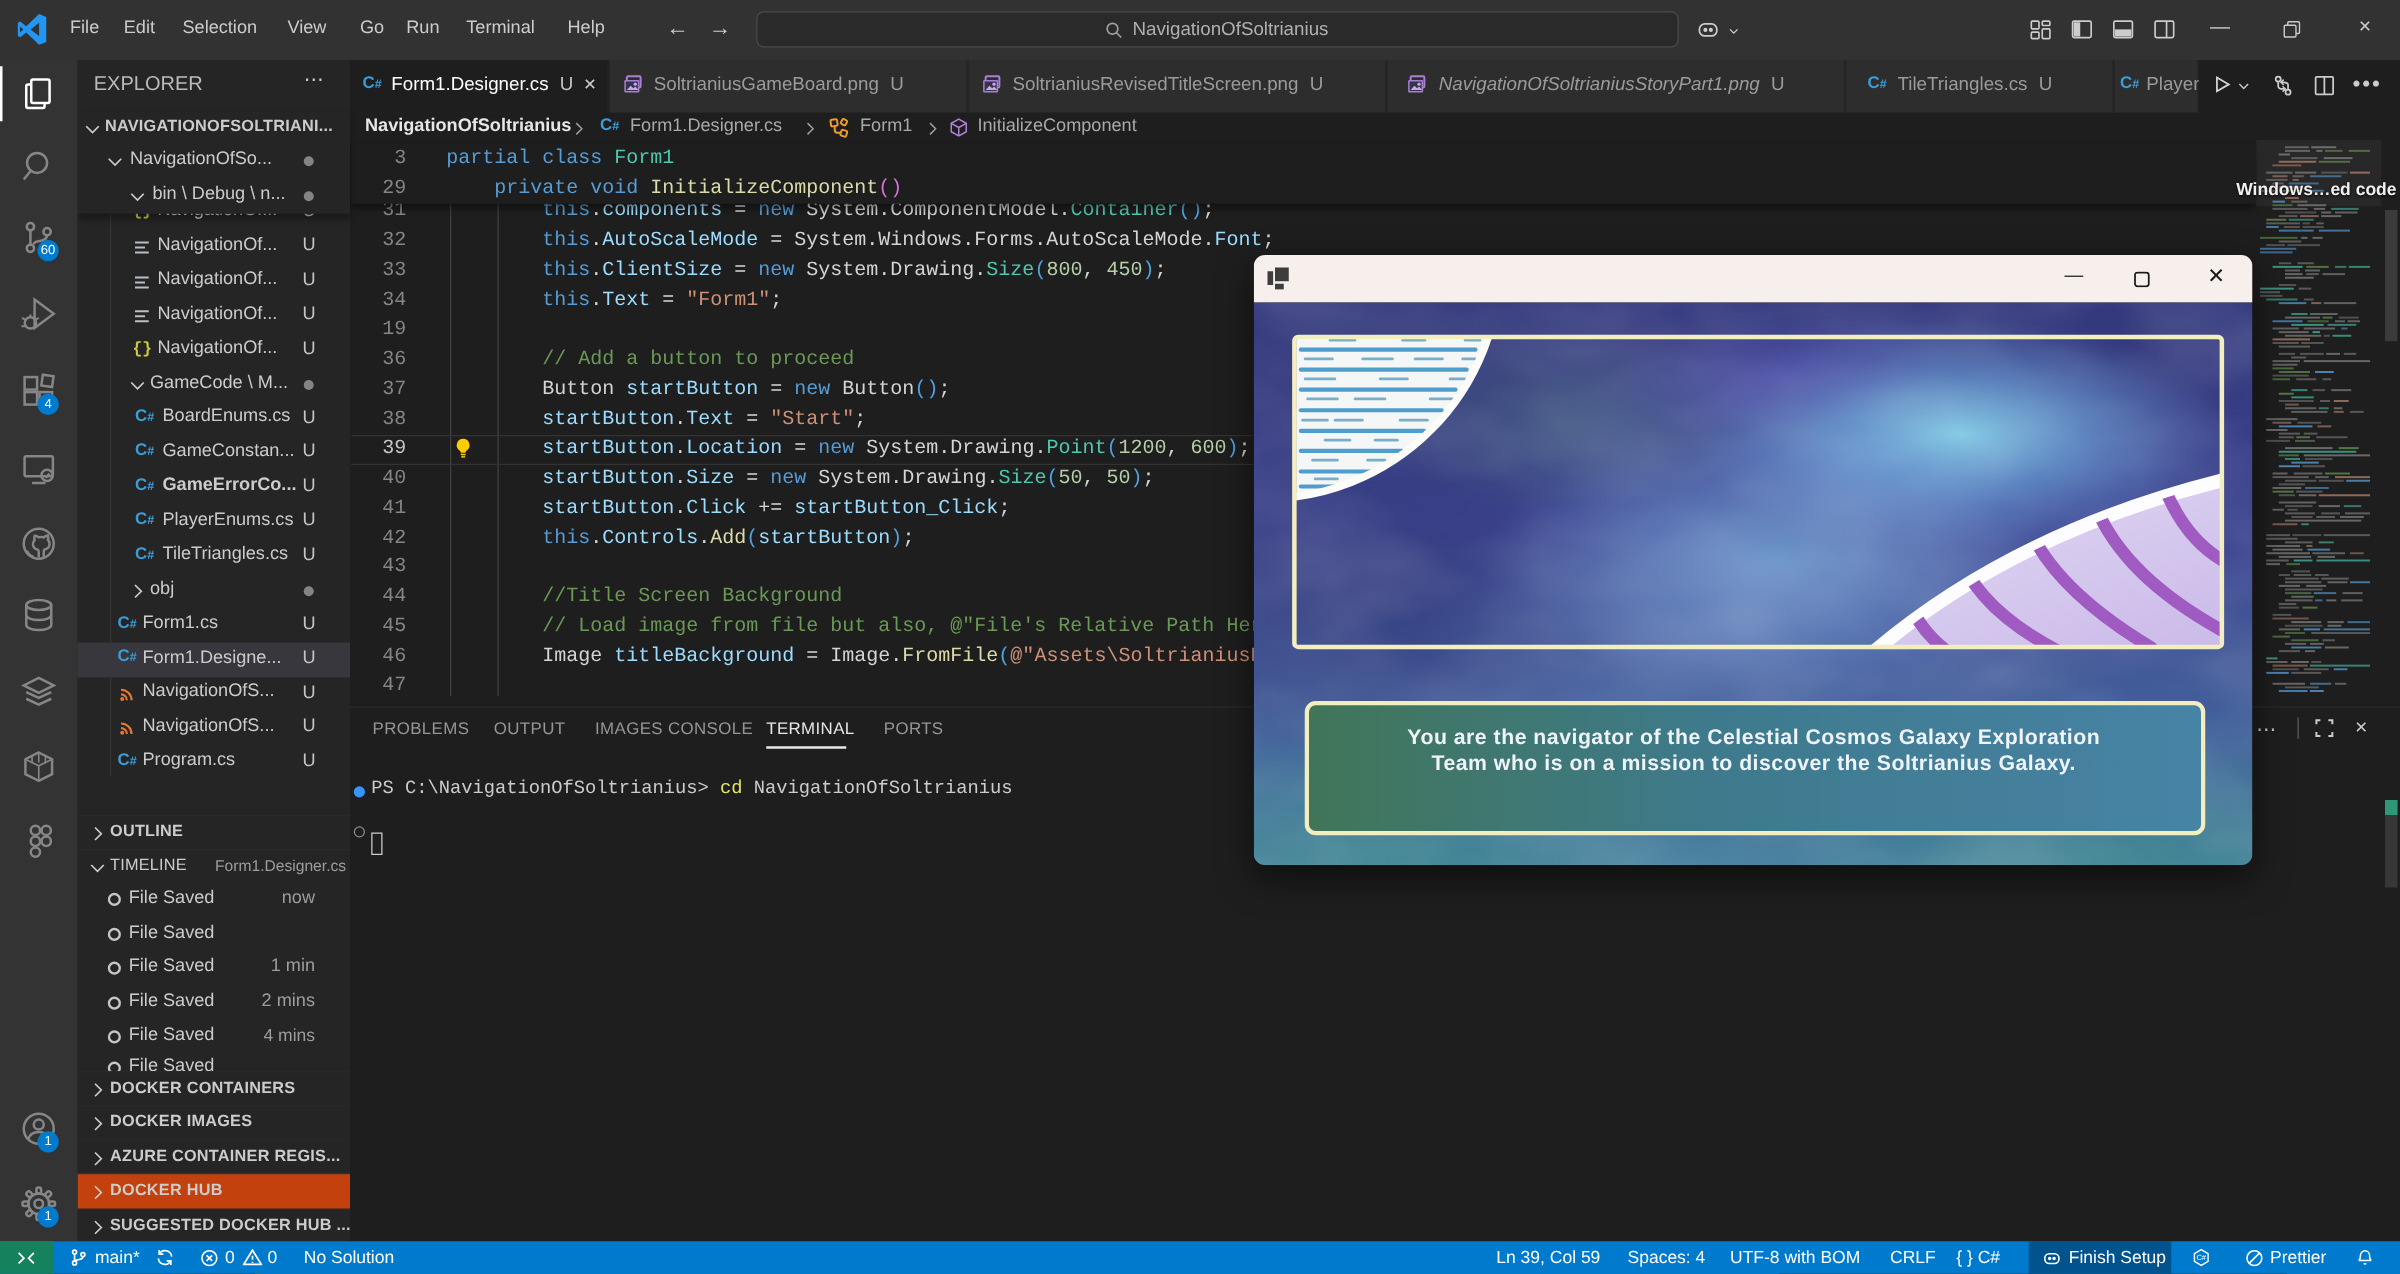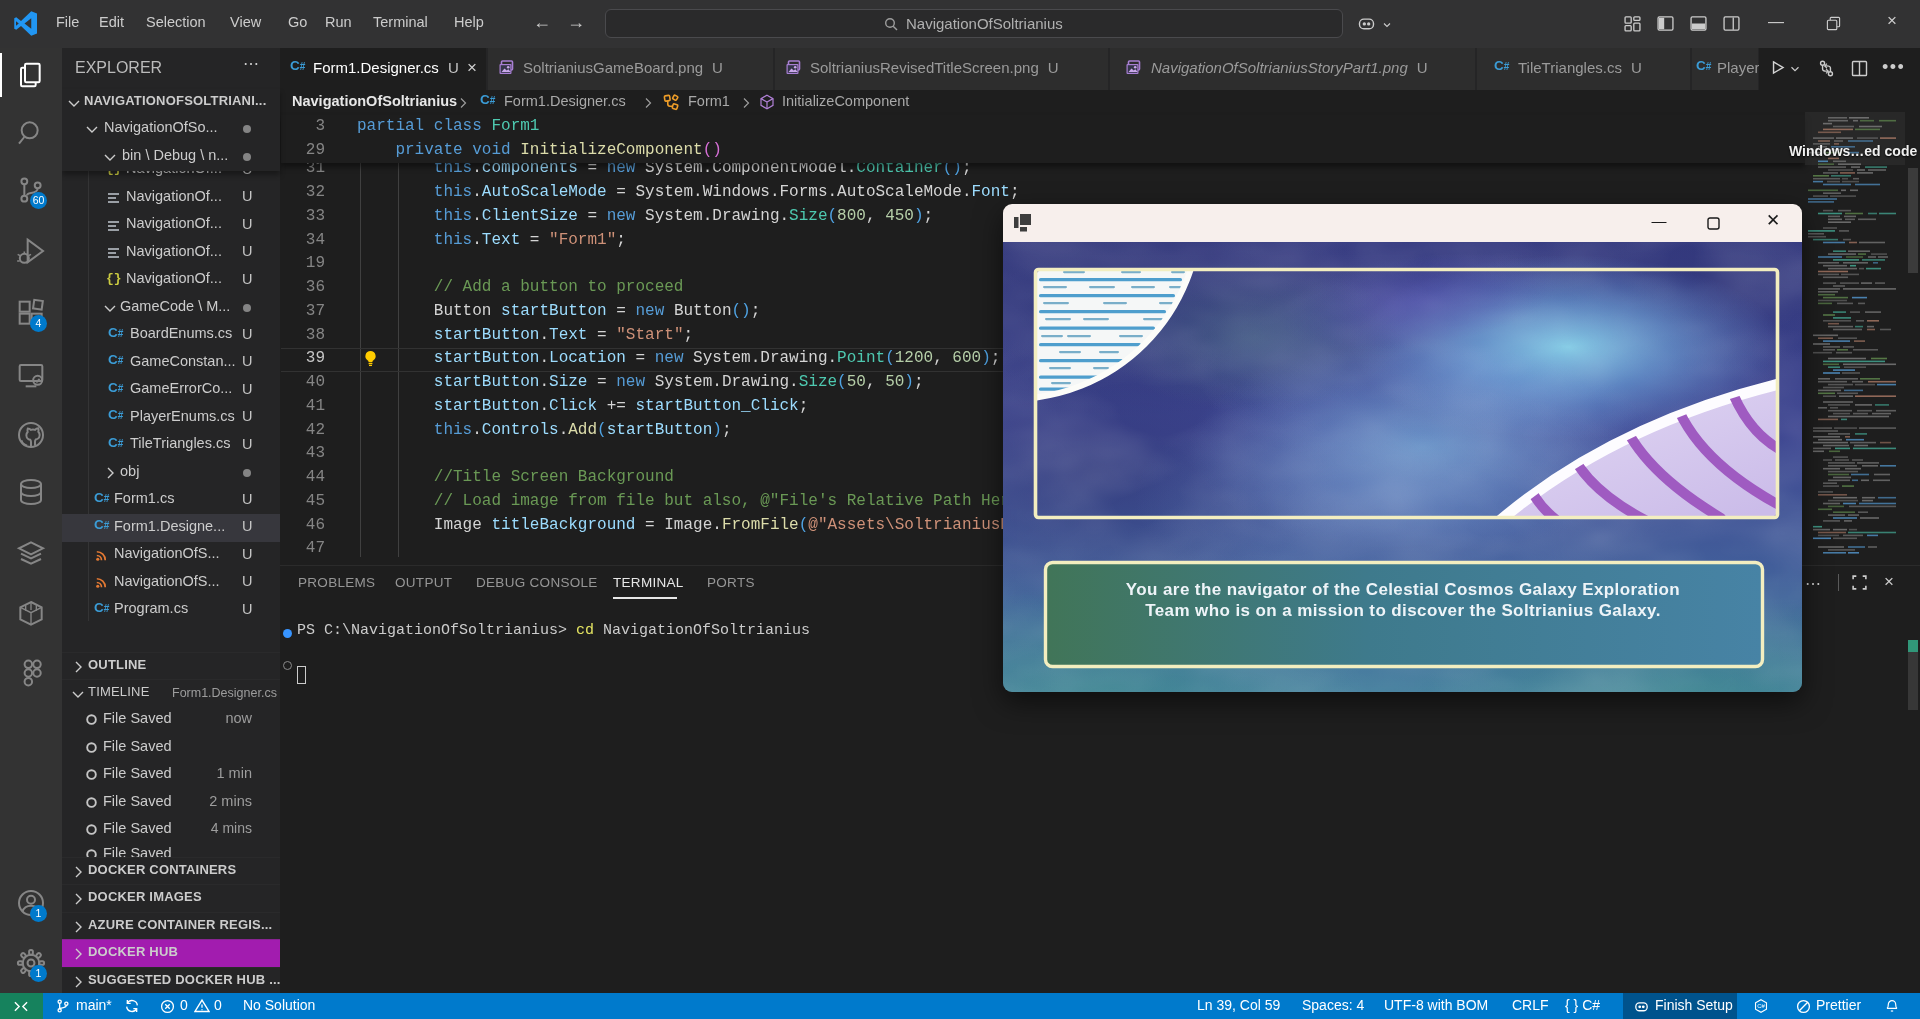--- a/index.html
+++ b/index.html
@@ -349,21 +349,21 @@
     <rect x="1848" y="552.0" width="11" height="1.6" fill="#569cd6" opacity="0.79"></rect>
   </svg>
 <div class="abs" style="left:1906px;top:115px;width:14px;height:450px"></div>
 <div class="abs" style="left:1908px;top:168px;width:10px;height:105px;background:#4f4f4f;opacity:.6"></div>
 
 <div class="abs" style="left:1789px;top:143px;color:#f0f0f0;font-size:14px;font-weight:bold;text-shadow:0 1px 2px #000;white-space:nowrap;z-index:30">Windows…ed code</div>
 
 <div class="abs" style="left:280px;top:565px;width:1640px;height:428px;background:#1e1e1e;border-top:1px solid #2b2b2b"></div>
 <div class="abs" style="left:298px;top:575px;color:#969696;font-size:13.5px;letter-spacing:.3px">PROBLEMS</div>
 <div class="abs" style="left:395px;top:575px;color:#969696;font-size:13.5px;letter-spacing:.3px">OUTPUT</div>
-<div class="abs" style="left:476px;top:575px;color:#969696;font-size:13.5px;letter-spacing:.3px">DEBUG CONSOLE</div>
+<div class="abs" style="left:476px;top:575px;color:#969696;font-size:13.5px;letter-spacing:.3px">IMAGES CONSOLE</div>
 <div class="abs" style="left:613px;top:575px;color:#e7e7e7;font-size:13.5px;letter-spacing:.3px">TERMINAL</div>
 <div class="abs" style="left:707px;top:575px;color:#969696;font-size:13.5px;letter-spacing:.3px">PORTS</div>
 <div class="abs" style="left:613px;top:597px;width:64px;height:1.5px;background:#e7e7e7"></div>
 <div class="abs" style="left:0;top:622px;width:1003px;height:24px">
     <div class="abs" style="left:283px;top:7px;width:9px;height:9px;border-radius:50%;background:#3794ff"></div>
     <div class="abs" style="left:297px;top:0;font-family:'Liberation Mono',monospace;font-size:15px;white-space:pre"><span style="color:#cccccc">PS C:\NavigationOfSoltrianius&gt; </span><span style="color:#e5e562">cd</span><span style="color:#cccccc"> NavigationOfSoltrianius</span></div>
   </div>
 <div class="abs" style="left:0;top:654px;width:1003px;height:24px">
     <div class="abs" style="left:283px;top:7px;width:9px;height:9px;border-radius:50%;border:1.5px solid #8a8a8a"></div>
   </div>
@@ -509,21 +509,21 @@
     <div class="abs" style="left:68px;top:3.5px;color:#cccccc;font-size:14.5px;font-weight:normal;white-space:nowrap">BoardEnums.cs</div>
     <div class="abs" style="left:180px;top:4px;color:#c5c5c5;font-size:14.5px">U</div>
   </div>
 <div class="abs" style="left:62px;top:349.2px;width:218px;height:27.5px;">
     <div class="abs" style="left:46px;top:3px;color:#3b9cd6;font:bold 13.5px 'Liberation Sans',sans-serif">C<span style="font-size:10px">#</span></div>
     <div class="abs" style="left:68px;top:3.5px;color:#cccccc;font-size:14.5px;font-weight:normal;white-space:nowrap">GameConstan...</div>
     <div class="abs" style="left:180px;top:4px;color:#c5c5c5;font-size:14.5px">U</div>
   </div>
 <div class="abs" style="left:62px;top:376.8px;width:218px;height:27.5px;">
     <div class="abs" style="left:46px;top:3px;color:#3b9cd6;font:bold 13.5px 'Liberation Sans',sans-serif">C<span style="font-size:10px">#</span></div>
-    <div class="abs" style="left:68px;top:3.5px;color:#cccccc;font-size:14.5px;font-weight:normal;white-space:nowrap">GameErrorCo...</div>
+    <div class="abs" style="left:68px;top:3.5px;color:#cccccc;font-size:14.5px;font-weight:bold;white-space:nowrap">GameErrorCo...</div>
     <div class="abs" style="left:180px;top:4px;color:#c5c5c5;font-size:14.5px">U</div>
   </div>
 <div class="abs" style="left:62px;top:404.2px;width:218px;height:27.5px;">
     <div class="abs" style="left:46px;top:3px;color:#3b9cd6;font:bold 13.5px 'Liberation Sans',sans-serif">C<span style="font-size:10px">#</span></div>
     <div class="abs" style="left:68px;top:3.5px;color:#cccccc;font-size:14.5px;font-weight:normal;white-space:nowrap">PlayerEnums.cs</div>
     <div class="abs" style="left:180px;top:4px;color:#c5c5c5;font-size:14.5px">U</div>
   </div>
 <div class="abs" style="left:62px;top:431.8px;width:218px;height:27.5px;">
     <div class="abs" style="left:46px;top:3px;color:#3b9cd6;font:bold 13.5px 'Liberation Sans',sans-serif">C<span style="font-size:10px">#</span></div>
     <div class="abs" style="left:68px;top:3.5px;color:#cccccc;font-size:14.5px;font-weight:normal;white-space:nowrap">TileTriangles.cs</div>
@@ -661,21 +661,21 @@
       <path d="M6 3l5 5-5 5" stroke="#cccccc" stroke-width="1.4" fill="none"></path>
     </svg>
     <div class="abs" style="left:26px;top:4px;color:#cccccc;font-size:13px;font-weight:bold;letter-spacing:.2px;white-space:nowrap">DOCKER IMAGES</div>
   </div>
 <div class="abs" style="left:62px;top:911.5px;width:218px;height:27.5px;border-top:1px solid #3c3c3c40;background:#252526">
     <svg class="abs" style="left:8px;top:6px" width="16" height="16" viewBox="0 0 16 16">
       <path d="M6 3l5 5-5 5" stroke="#cccccc" stroke-width="1.4" fill="none"></path>
     </svg>
     <div class="abs" style="left:26px;top:4px;color:#cccccc;font-size:13px;font-weight:bold;letter-spacing:.2px;white-space:nowrap">AZURE CONTAINER REGIS...</div>
   </div>
-<div class="abs" style="left:62px;top:939px;width:218px;height:27.5px;border-top:1px solid #3c3c3c40;background:#a21caf">
+<div class="abs" style="left:62px;top:939px;width:218px;height:27.5px;border-top:1px solid #3c3c3c40;background:#c2410c">
     <svg class="abs" style="left:8px;top:6px" width="16" height="16" viewBox="0 0 16 16">
       <path d="M6 3l5 5-5 5" stroke="#cccccc" stroke-width="1.4" fill="none"></path>
     </svg>
     <div class="abs" style="left:26px;top:4px;color:#cccccc;font-size:13px;font-weight:bold;letter-spacing:.2px;white-space:nowrap">DOCKER HUB</div>
   </div>
 <div class="abs" style="left:62px;top:966.5px;width:218px;height:26.5px;border-top:1px solid #3c3c3c40;background:#252526">
     <svg class="abs" style="left:8px;top:6px" width="16" height="16" viewBox="0 0 16 16">
       <path d="M6 3l5 5-5 5" stroke="#cccccc" stroke-width="1.4" fill="none"></path>
     </svg>
     <div class="abs" style="left:26px;top:4px;color:#cccccc;font-size:13px;font-weight:bold;letter-spacing:.2px;white-space:nowrap">SUGGESTED DOCKER HUB ...</div>

